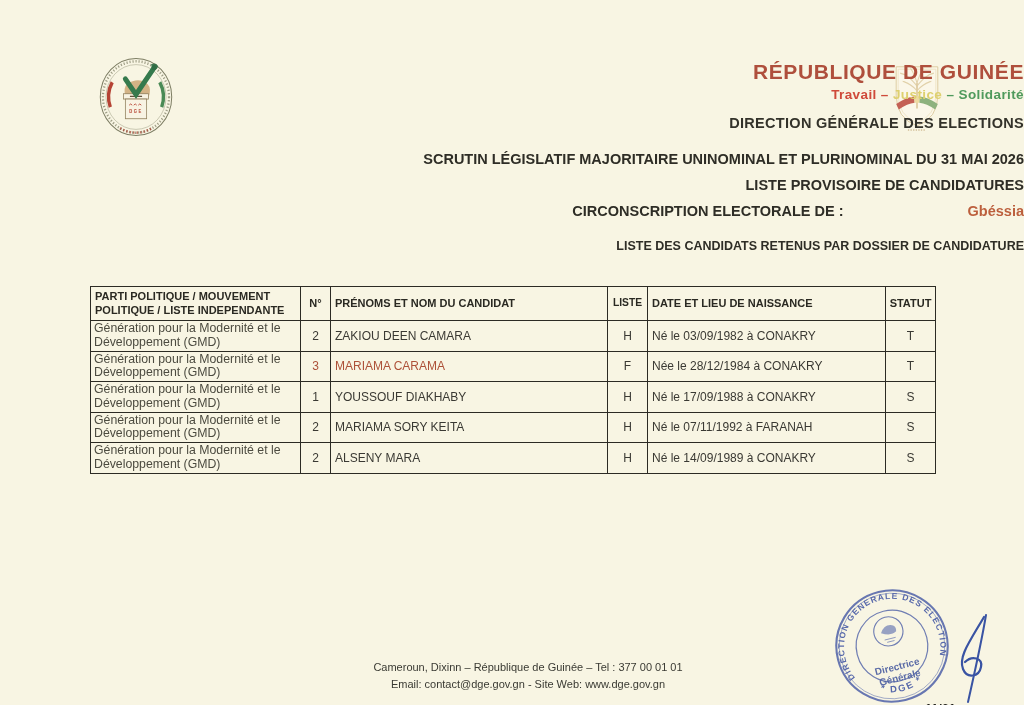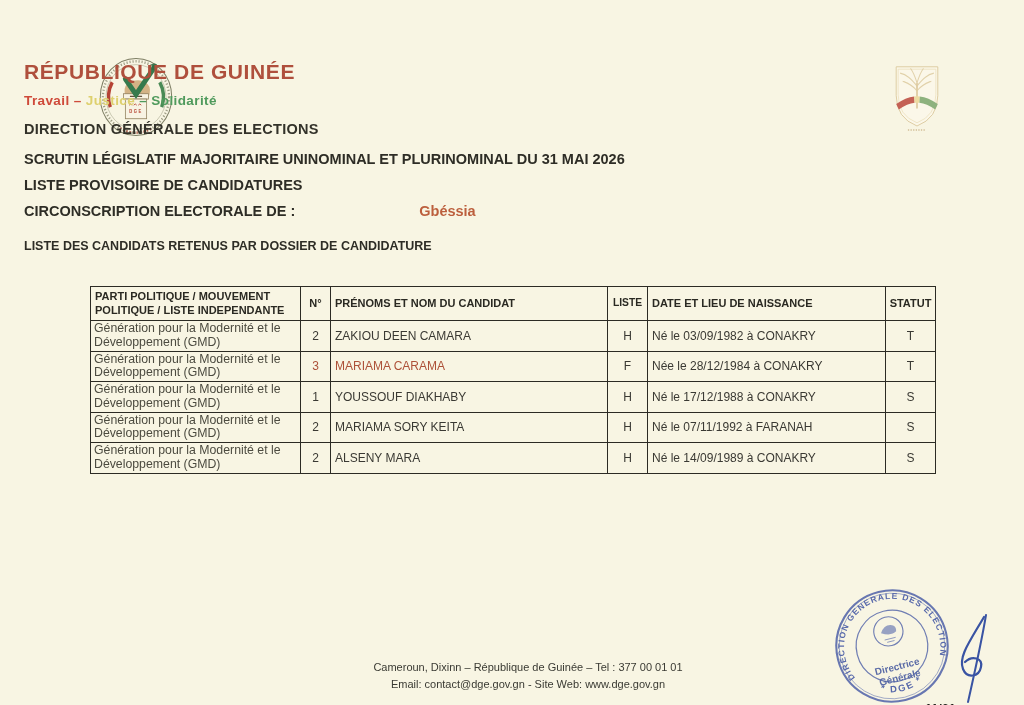--- a/index.html
+++ b/index.html
@@ -2,26 +2,26 @@
 <html><head>
 <meta charset="utf-8">
 <style>
   html,body{margin:0;padding:0;}
   body{
     width:1024px;height:705px;position:relative;overflow:hidden;
     background:#f8f5e3;
     font-family:"Liberation Sans", sans-serif;
     color:#2f2e28;
   }
-  .center-col{position:absolute;left:24px;width:1000px;text-align:left;}
+  .center-col{position:absolute;left:24px;width:1000px;text-align:right;}
 
   
   .hdr{top:60px;}
   .republic{font-size:21px;font-weight:bold;color:#af4f3c;letter-spacing:.6px;}
-  .motto{font-size:13.5px;font-weight:bold;margin-top:9px;letter-spacing:.4px;}
+  .motto{font-size:13.5px;font-weight:bold;margin-top:3px;letter-spacing:.4px;}
   .motto .red{color:#cf4a3a;}
   .motto .yellow{color:#ded06e;}
   .motto .green{color:#4f9a5c;}
   .direction{font-size:14.5px;font-weight:bold;color:#33322a;margin-top:13px;letter-spacing:.3px;}
 
   .seal{position:absolute;left:98px;top:56px;}
   .arms{position:absolute;left:891px;top:62px;opacity:.9;}
 
   
   .titles{top:151px;font-weight:bold;color:#2e2d26;}
@@ -139,21 +139,21 @@
     <td class="name">MARIAMA CARAMA</td>
     <td class="c">F</td>
     <td>Née le 28/12/1984 à CONAKRY</td>
     <td class="c">T</td>
   </tr>
   <tr>
     <td class="party">Génération pour la Modernité et le Développement (GMD)</td>
     <td class="c num">1</td>
     <td class="name">YOUSSOUF DIAKHABY</td>
     <td class="c">H</td>
-    <td>Né le 17/12/1988 à CONAKRY</td>
+    <td>Né le 17/09/1988 à CONAKRY</td>
     <td class="c">S</td>
   </tr>
   <tr>
     <td class="party">Génération pour la Modernité et le Développement (GMD)</td>
     <td class="c num">2</td>
     <td class="name">MARIAMA SORY KEITA</td>
     <td class="c">H</td>
     <td>Né le 07/11/1992 à FARANAH</td>
     <td class="c">S</td>
   </tr>

